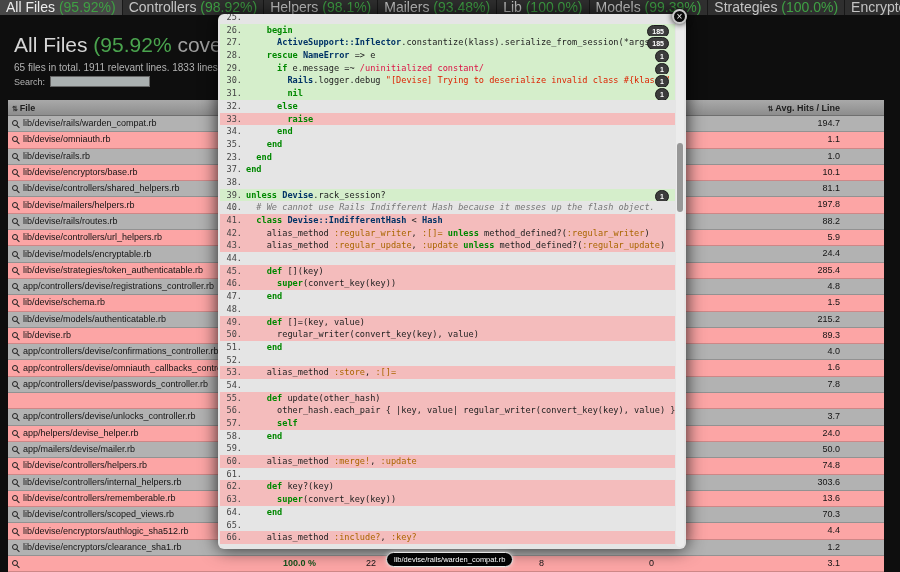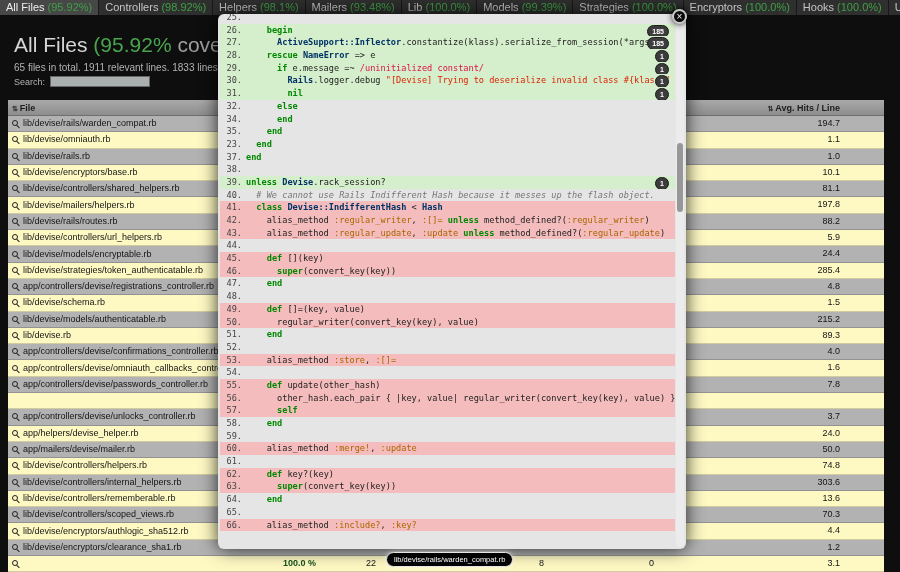--- a/index.html
+++ b/index.html
@@ -2,41 +2,41 @@
 <html><head>
 <meta charset="utf-8">
 <style>
   * { margin:0; padding:0; box-sizing:border-box; }
   body { background:#000; font-family:"Liberation Sans", sans-serif; }
   .screen { position:relative; width:900px; height:572px; background:#0e0e0e; overflow:hidden; }
 
   
   .tabbar { position:absolute; top:0; left:0; width:100%; height:15px; background:#181818; display:flex; z-index:5; }
   .tabs { display:flex; }
-  .tab { font-size:11px; line-height:15px; padding:0 6px; background:#2f2f2f; color:#c4c4c4; margin-right:1px; white-space:nowrap; cursor:pointer; }
+  .tab { font-size:14px; line-height:15px; padding:0 6px; background:#2f2f2f; color:#c4c4c4; margin-right:1px; white-space:nowrap; cursor:pointer; }
   .tab.active { background:#474747; color:#ededed; }
   .tab .tpct { color:#3fa044; }
   .generated { margin-left:auto; font-size:10px; line-height:15px; color:#8d8d8d; padding-right:20px; white-space:nowrap; }
   .generated .time { color:#c4c4c4; }
 
   
   .h1 { position:absolute; left:14px; top:33px; font-size:21px; color:#d6d6d6; white-space:nowrap; }
   .h1 .green { color:#4aa44e; }
   .h1 .suffix { color:#a0a0a0; }
   .stats { position:absolute; left:14px; top:62px; font-size:10px; color:#b3b3b3; white-space:nowrap; }
   .searchrow { position:absolute; left:14px; top:76px; display:flex; align-items:center; font-size:9px; color:#b3b3b3; }
   .searchrow input { width:100px; height:11px; margin-left:5px; background:#aab0b0; border:1px solid #666; font-size:9px; padding:0 2px; }
 
   
   .filetable { position:absolute; top:100px; left:8px; width:876px; bottom:0; overflow:hidden; }
   .thead { display:flex; height:16px; background:linear-gradient(#a9a9a9,#8d8d8d); border-bottom:1px solid #6f6f6f; }
   .th { font-size:9px; font-weight:bold; color:#1d1d1d; line-height:16px; text-align:right; padding-right:6px; white-space:nowrap; overflow:hidden; cursor:pointer; }
   .th .sort { font-size:7px; color:#2c2c2c; }
   .tr { display:flex; height:16.3px; background:#b2b2b2; border-bottom:1px solid rgba(0,0,0,0.18); cursor:pointer; }
-  .tr.even { background:#fef9c3; }
+  .tr.even { background:#fca5a5; }
   .td { font-size:9px; color:#141414; line-height:15px; text-align:right; padding-right:6px; white-space:nowrap; overflow:hidden; }
   .c0 { width:252px; text-align:left; padding-left:4px; }
   .c1 { width:62px; } .c2 { width:60px; } .c3 { width:85px; } .c4 { width:83px; } .c5 { width:110px; }
   .c6 { width:224px; padding-right:44px; }
   .td.file { display:flex; align-items:center; }
   .td.pct { color:#14521a; font-weight:bold; }
   .mag { width:8px; height:9px; position:relative; flex:none; margin-right:3px; }
   .mag::before { content:""; position:absolute; width:4px; height:4px; border:1px solid #222; border-radius:50%; left:0; top:1px; }
   .mag::after { content:""; position:absolute; width:4px; height:1px; background:#222; transform:rotate(45deg); left:4px; top:7px; }
 
@@ -444,20 +444,21 @@
   <div class="popup">
     <div class="code" id="code">
         <div class="line nev"><span class="ln">25.</span><span></span></div>
         <div class="line cov"><span class="ln">26.</span><span>    <span class="tok-kw">begin</span></span><span class="hits">185</span></div>
         <div class="line cov"><span class="ln">27.</span><span>      <span class="tok-cst">ActiveSupport::Inflector</span>.constantize(klass).serialize_from_session(*args)</span><span class="hits">185</span></div>
         <div class="line cov"><span class="ln">28.</span><span>    <span class="tok-kw">rescue</span> <span class="tok-cst">NameError</span> =&gt; e</span><span class="hits">1</span></div>
         <div class="line cov"><span class="ln">29.</span><span>      <span class="tok-kw">if</span> e.message =~ <span class="tok-rgx">/uninitialized constant/</span></span><span class="hits">1</span></div>
         <div class="line cov"><span class="ln">30.</span><span>        <span class="tok-cst">Rails</span>.logger.debug <span class="tok-str">"[Devise] Trying to deserialize invalid class #{klass}"</span></span><span class="hits">1</span></div>
         <div class="line cov"><span class="ln">31.</span><span>        <span class="tok-kw">nil</span></span><span class="hits">1</span></div>
         <div class="line nev"><span class="ln">32.</span><span>      <span class="tok-kw">else</span></span></div>
+        <div class="line mis"><span class="ln">33.</span><span>        <span class="tok-kw">raise</span></span></div>
         <div class="line nev"><span class="ln">34.</span><span>      <span class="tok-kw">end</span></span></div>
         <div class="line nev"><span class="ln">35.</span><span>    <span class="tok-kw">end</span></span></div>
         <div class="line nev"><span class="ln">23.</span><span>  <span class="tok-kw">end</span></span></div>
         <div class="line nev"><span class="ln">37.</span><span><span class="tok-kw">end</span></span></div>
         <div class="line nev"><span class="ln">38.</span><span></span></div>
         <div class="line cov"><span class="ln">39.</span><span><span class="tok-kw">unless</span> <span class="tok-cst">Devise</span>.rack_session?</span><span class="hits">1</span></div>
         <div class="line nev"><span class="ln">40.</span><span><span class="tok-com">  # We cannot use Rails Indifferent Hash because it messes up the flash object.</span></span></div>
         <div class="line mis"><span class="ln">41.</span><span>  <span class="tok-kw">class</span> <span class="tok-cst">Devise::IndifferentHash</span> &lt; <span class="tok-cst">Hash</span></span></div>
         <div class="line mis"><span class="ln">42.</span><span>    alias_method <span class="tok-sym">:regular_writer</span>, <span class="tok-sym">:[]=</span> <span class="tok-kw">unless</span> method_defined?(<span class="tok-sym">:regular_writer</span>)</span></div>
         <div class="line mis"><span class="ln">43.</span><span>    alias_method <span class="tok-sym">:regular_update</span>, <span class="tok-sym">:update</span> <span class="tok-kw">unless</span> method_defined?(<span class="tok-sym">:regular_update</span>)</span></div>

